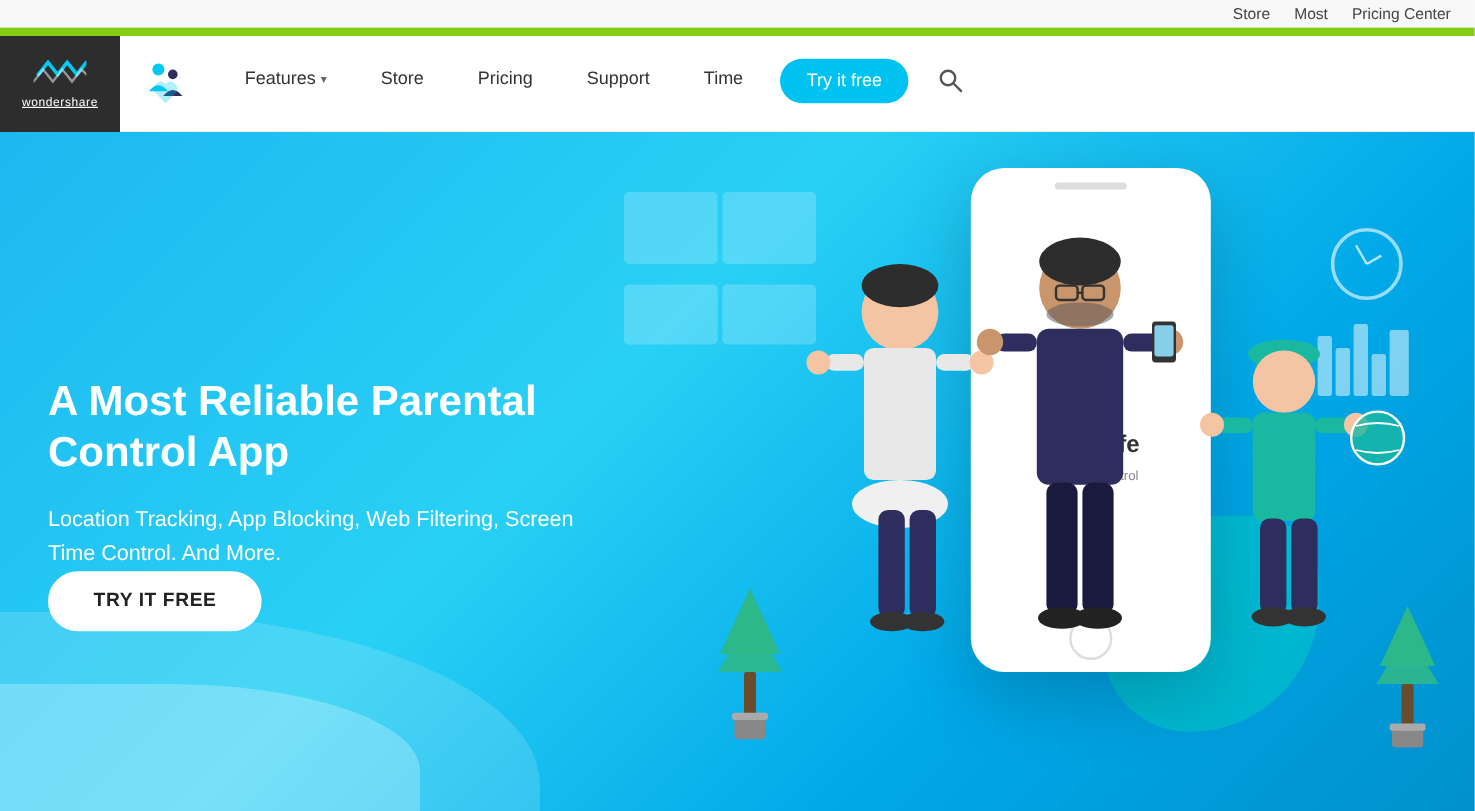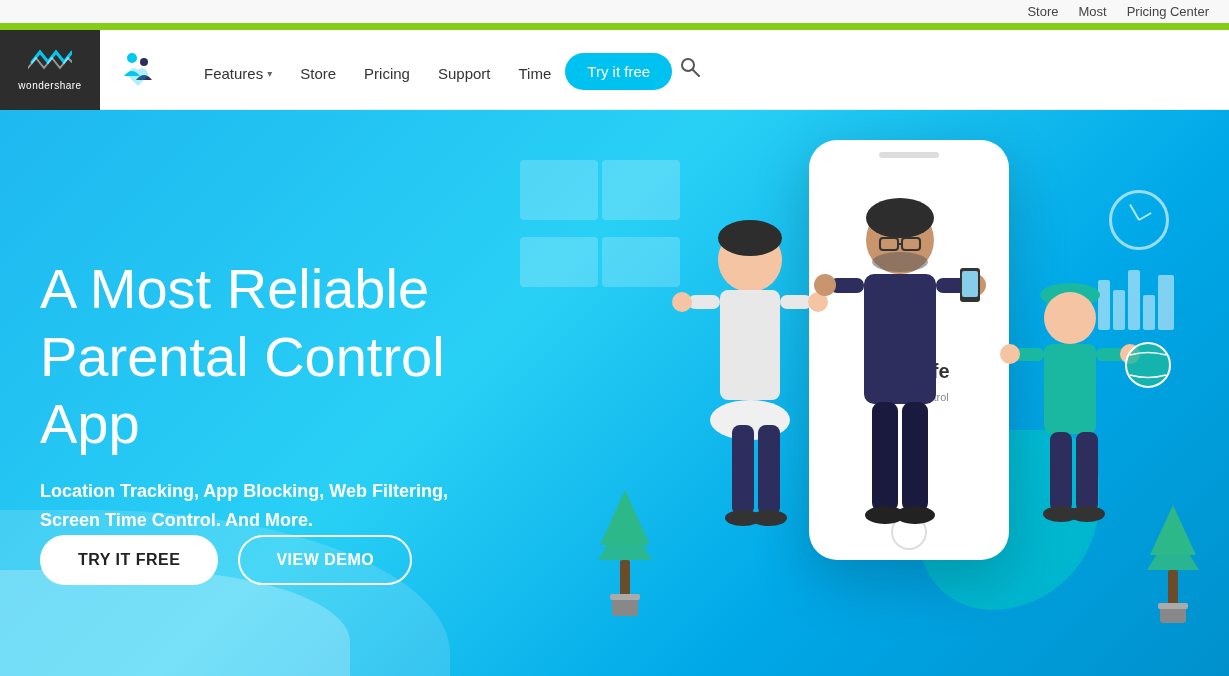--- a/index.html
+++ b/index.html
@@ -50,30 +50,31 @@
     }
     .ws-icon {
       width: 44px;
       height: 28px;
       margin-bottom: 4px;
     }
     .ws-text {
       color: #fff;
       font-size: 10px;
       letter-spacing: 0.5px;
+      text-decoration: underline;
     }
     .famisafe-icon {
       width: 44px;
       height: 44px;
     }
 
     .nav-links {
       display: flex;
-      align-items: flex-end;
-      gap: 0;
+      align-items: flex-start;
+      gap: 17px;
       flex: 1;
     }
     .nav-link {
       color: #333;
       text-decoration: none;
       font-size: 15px;
       padding: 8px 14px;
       cursor: pointer;
       display: flex;
       align-items: center;
@@ -135,30 +136,30 @@
       border-radius: 0 60% 0 0;
     }
 
     .hero-content {
       padding: 0 40px;
       max-width: 520px;
       z-index: 2;
     }
     .hero-title {
       color: #fff;
-      font-size: 56px;
-      font-weight: 400;
+      font-size: 35px;
+      font-weight: 700;
       line-height: 1.2;
       margin-bottom: 20px;
     }
     .hero-subtitle {
       color: #fff;
       font-size: 18px;
       line-height: 1.6;
-      font-weight: 700;
+      font-weight: 400;
     }
     .hero-buttons {
       display: flex;
       gap: 20px;
       flex-wrap: wrap;
     }
     .btn-try-free {
       background: #fff;
       color: #222;
       border: 2px solid #fff;
@@ -484,17 +485,16 @@
       <rect x="620" y="477" width="26" height="16" rx="3" fill="#888"></rect>
       <rect x="618" y="473" width="30" height="6" rx="2" fill="#aaa"></rect>
     </svg>
   </div>
 
   <div class="hero-content">
     <h1 class="hero-title">A Most Reliable Parental Control App</h1>
     <p class="hero-subtitle">Location Tracking, App Blocking, Web Filtering, Screen Time Control. And More.</p>
     <div class="hero-buttons">
       <button class="btn-try-free">TRY IT FREE</button>
-      <button class="btn-view-demo">VIEW DEMO</button>
     </div>
   </div>
 
 </section>
 
 </body></html>

